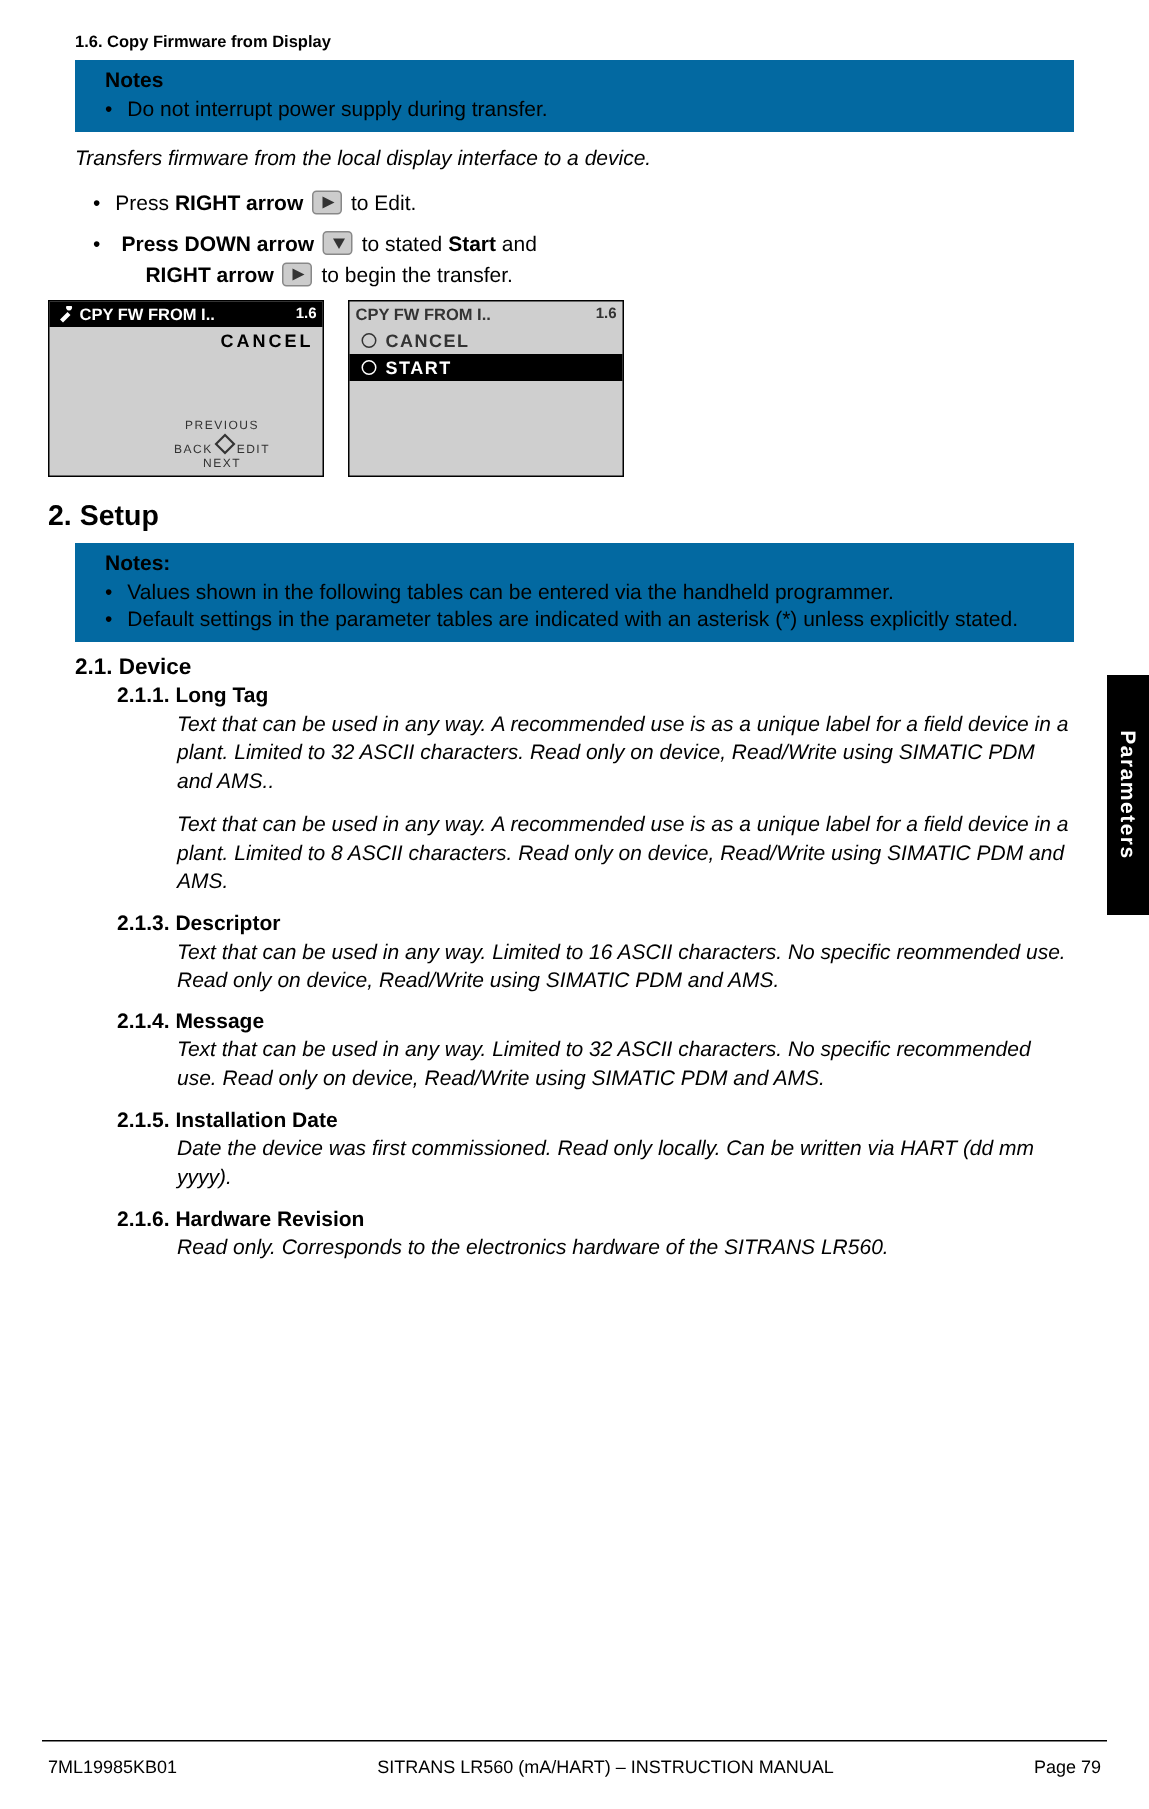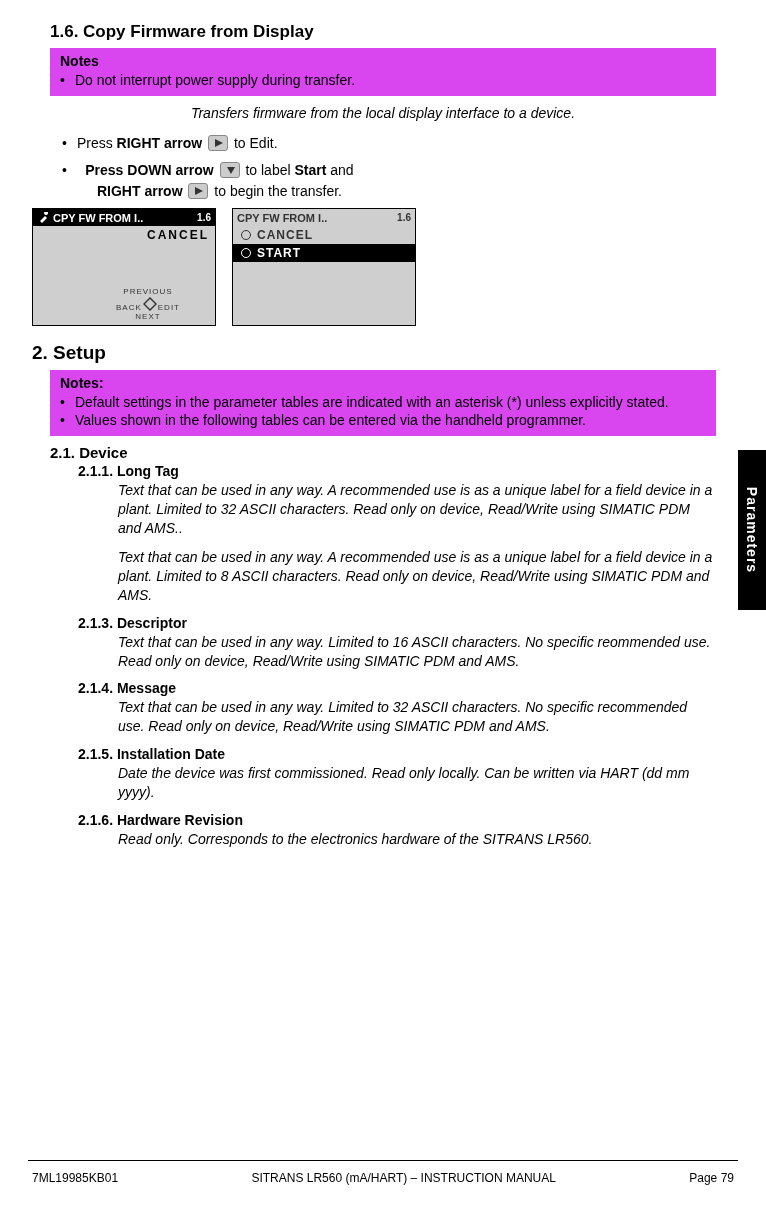--- a/index.html
+++ b/index.html
@@ -1,26 +1,26 @@
 <!DOCTYPE html>
 <html><head>
   <meta charset="utf-8">
   <style>
     * { margin:0; padding:0; box-sizing:border-box; }
     body { font-family:Arial,Helvetica,sans-serif; font-size:14px; color:#000; background:#fff; width:766px; position:relative; }
     .page { padding:18px 50px 0 32px; min-height:1160px; position:relative; }
     .side-tab { position:absolute; right:0; top:450px; width:28px; height:160px; background:#000; color:#fff; display:flex; align-items:center; justify-content:center; }
     .side-tab span { transform:rotate(90deg); font-weight:bold; font-size:14px; white-space:nowrap; letter-spacing:1px; }
 
-    h3.sec { font-weight:bold; font-size:17px; margin:4px 0 6px 18px; }
-    .note-box { background:#d946ef; padding:4px 10px 6px 10px; margin:6px 0 8px 18px; line-height:1.35; }
+    h3.sec { font-weight:bold; font-size:11px; margin:4px 0 6px 18px; }
+    .note-box { background:#0369a1; padding:4px 10px 6px 20px; margin:6px 0 8px 18px; line-height:1.35; }
     .note-box .title { font-weight:bold; display:inline; }
     .bullet-line { display:flex; }
     .bullet-line::before { content:"•"; margin-right:10px; }
-    .italic-desc { font-style:italic; margin:2px 0 10px 18px; line-height:1.35;text-align:center; }
+    .italic-desc { font-style:italic; margin:2px 0 10px 18px; line-height:1.35; }
 
     .steps { margin-left:30px; width:300px; float:left; line-height:1.5;text-align:center; }
     .step { margin-bottom:6px; display:flex; }
     .step::before { content:"•"; margin-right:10px; }
     .step .body { }
     .bold { font-weight:bold; }
 
     .arrow-btn { display:inline-block; background:#ccc; border:1px solid #888; border-radius:3px; width:20px; height:16px; vertical-align:-3px; position:relative; margin:0 2px; }
     .arrow-btn svg { position:absolute; inset:0; margin:auto; }
 
@@ -84,21 +84,21 @@
               </svg></span>
           <span> to Edit.</span>
         </div>
       </div>
       <div class="step">
         <div class="body">
           <span class="bold">Press DOWN arrow</span>
           <span class="arrow-btn"><svg width="20" height="16" viewBox="0 0 20 16">
                 <polygon points="6,5 14,5 10,12" fill="#333"></polygon>
               </svg></span>
-          <span> to label </span><span class="bold">Start </span><span>and </span><span class="bold">RIGHT arrow</span>
+          <span> to stated </span><span class="bold">Start </span><span>and </span><span class="bold">RIGHT arrow</span>
           <span class="arrow-btn"><svg width="20" height="16" viewBox="0 0 20 16">
                 <polygon points="6,4 14,8 6,12" fill="#333"></polygon>
               </svg></span>
           <span> to begin the transfer.</span>
         </div>
       </div>
     </div>
 
     <div class="lcd-wrap">
       <div class="lcd">
@@ -143,24 +143,24 @@
     </div>
     <div class="clear"></div>
   </div>
 
 
   <h2 class="major">2. Setup</h2>
 
   <div class="note-box">
     <div><span class="title">Notes:</span></div>
     <div class="bullet-line">
-        <span>Default settings in the parameter tables are indicated with an asterisk (*) unless explicitly stated.</span>
+        <span>Values shown in the following tables can be entered via the handheld programmer.</span>
       </div>
     <div class="bullet-line">
-        <span>Values shown in the following tables can be entered via the handheld programmer.</span>
+        <span>Default settings in the parameter tables are indicated with an asterisk (*) unless explicitly stated.</span>
       </div>
   </div>
 
   <div class="sub21">2.1.  Device</div>
 
   <div id="entries">
       <div class="subentry">
         <div class="num">2.1.1.  Long Tag</div>
         <div class="body">Text that can be used in any way. A recommended use is as a unique label for a field device in a plant. Limited to 32 ASCII characters. Read only on device, Read/Write using SIMATIC PDM and AMS..</div>
       </div>

